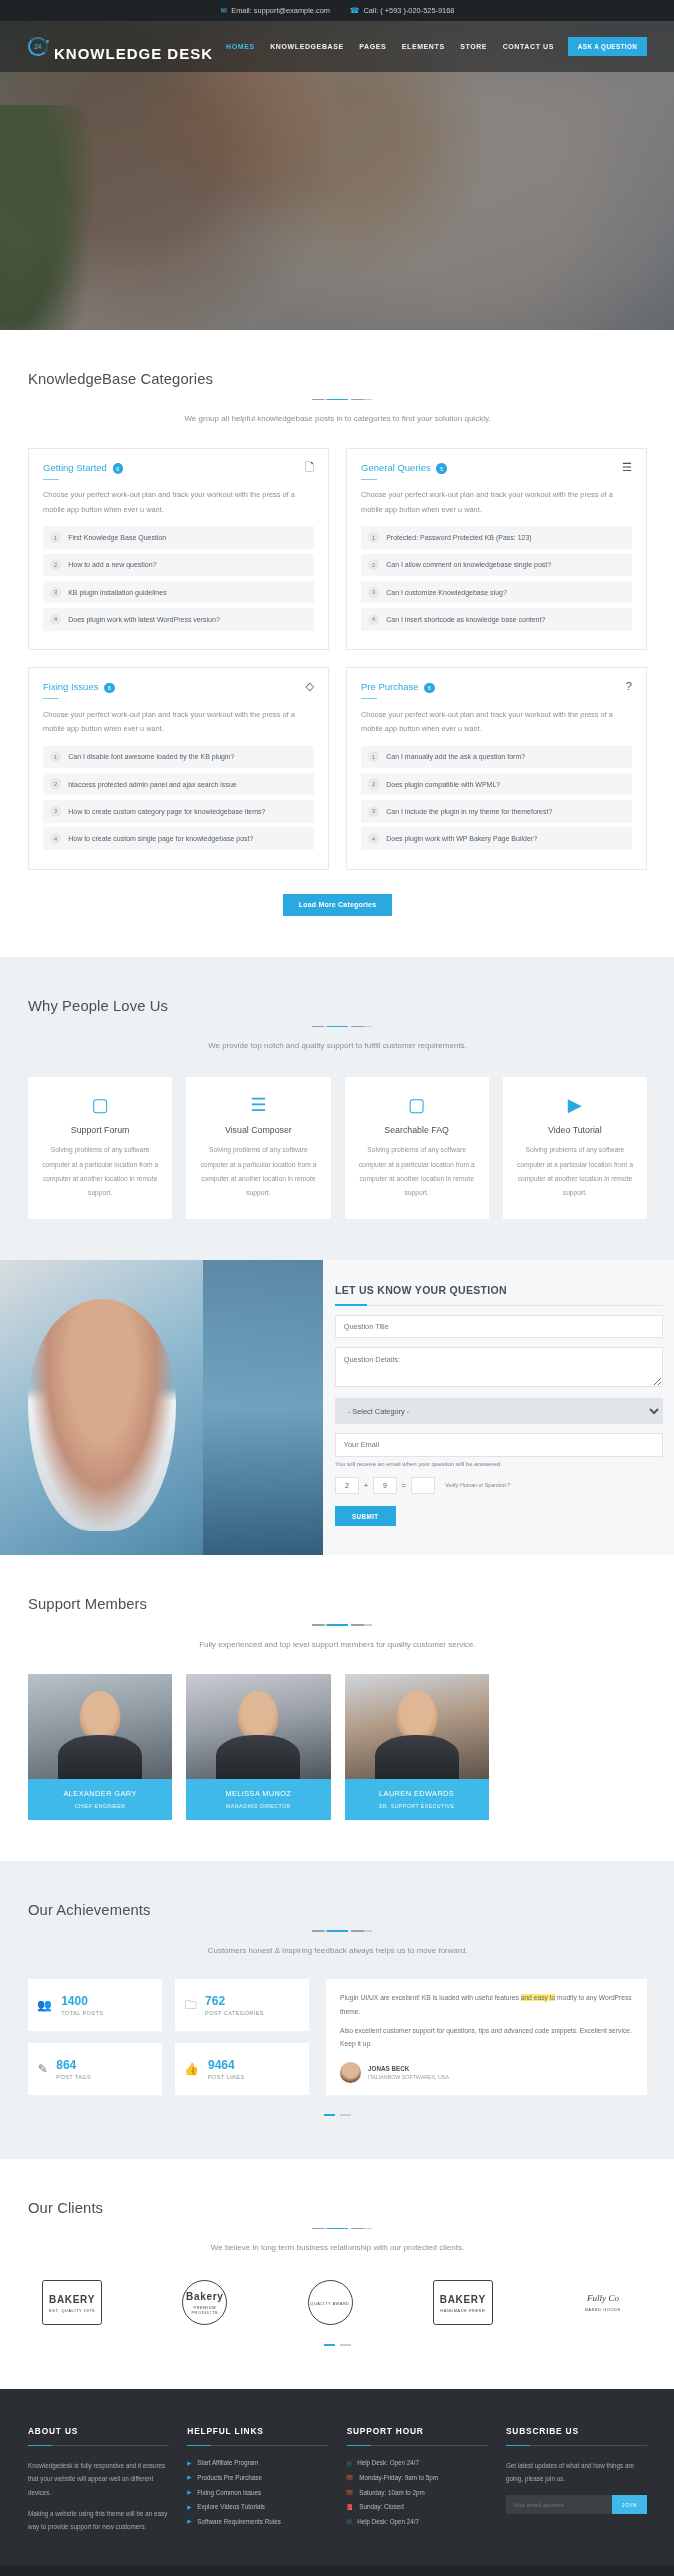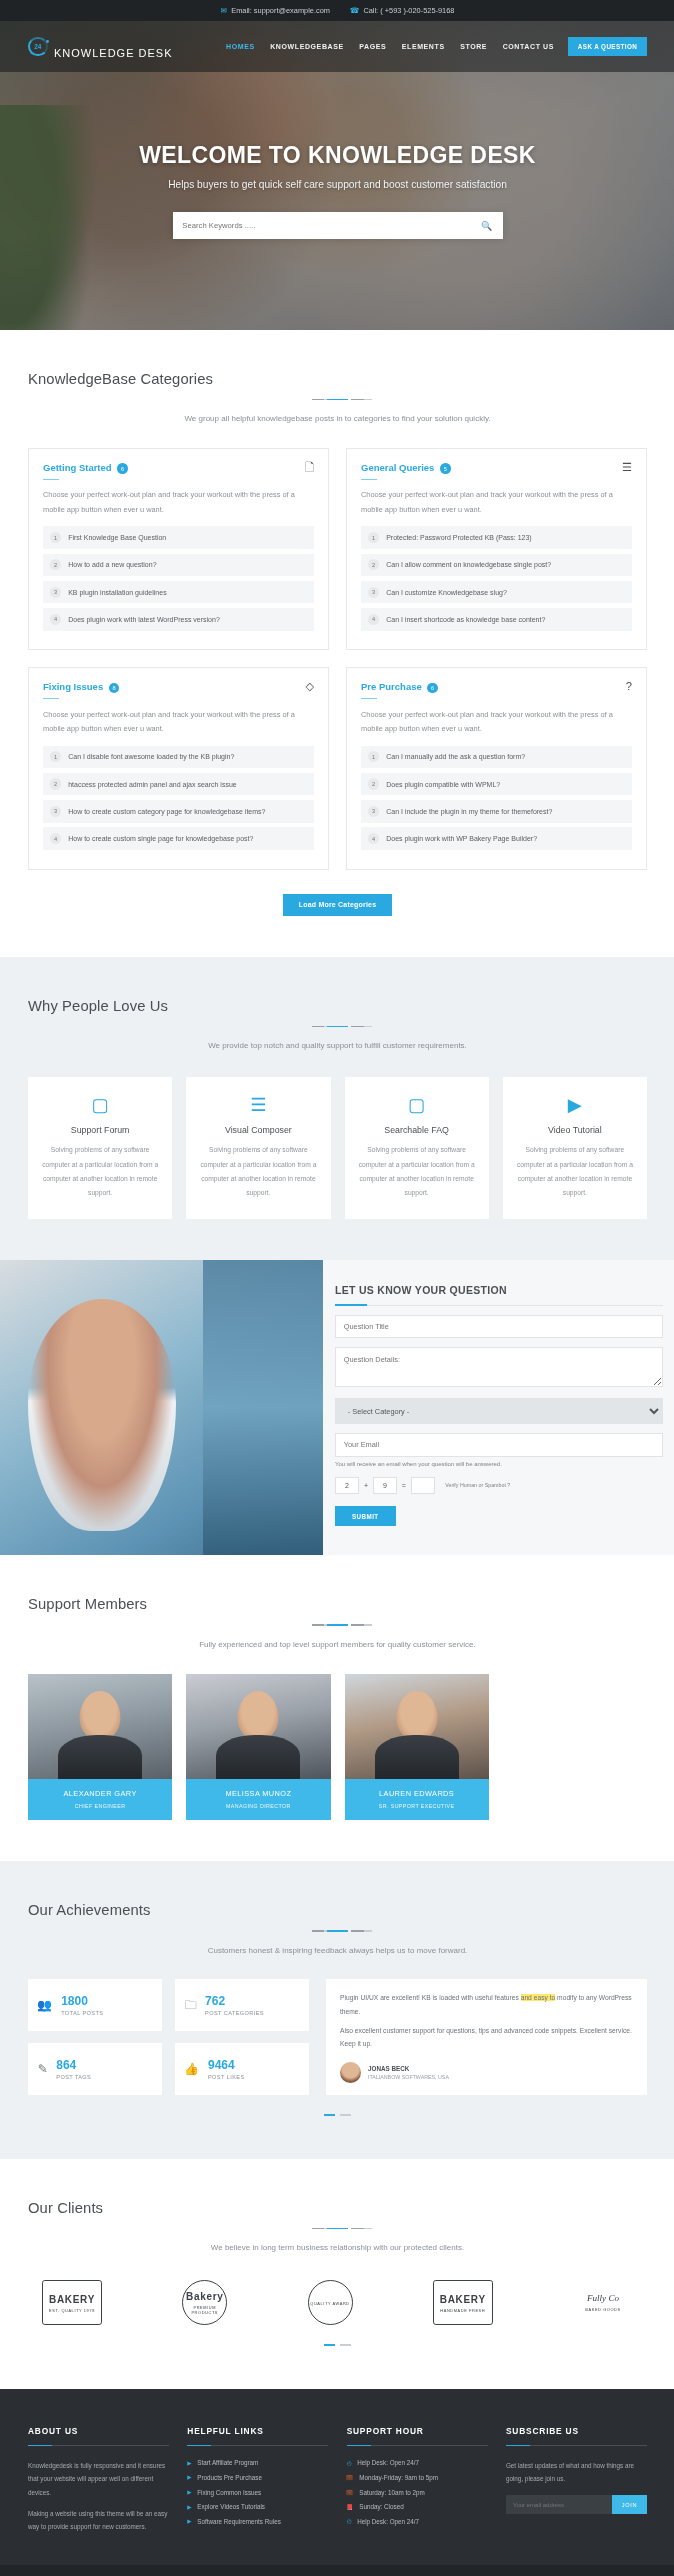--- a/index.html
+++ b/index.html
@@ -68,21 +68,21 @@
     border-right-color: rgba(42,169,224,0.25);
     border-top-color: rgba(42,169,224,0.6);
     display: flex; align-items: center; justify-content: center;
     color: #2aa9e0; font-size: 6.3px; font-weight: bold;
     position: relative;
   }
   .logo-mark::after{
     content:""; position:absolute; right:-3.5px; top:1.4px;
     width:2.8px; height:2.8px; border-radius:50%; background:#2aa9e0;
   }
-  .logo-text { color: #fff; font-size: 11px; letter-spacing: 1px; font-weight: 400; margin-top: 13px; }
+  .logo-text { color: #fff; font-size: 15px; letter-spacing: 1px; font-weight: 700; margin-top: 13px; }
 
   .mainnav { margin-left: auto; display: flex; align-items: center; gap: 15.5px; }
   .mainnav a {
     color: #f0f2f4; font-size: 7px; letter-spacing: 0.6px;
     text-decoration: none; font-weight: 600;
   }
   .mainnav a.active { color: #3fb9ea; }
   .ask-btn {
     margin-left: 14px;
     background: #2aa9e0; color: #fff;
@@ -134,21 +134,21 @@
 
   
   .cat-grid {
     display: grid; grid-template-columns: 1fr 1fr; gap: 17px;
     margin-top: 25px;
   }
   .cat-card {
     border: 0.7px solid #e6e9ec; background: #fff; padding: 12.7px 14px 14px;
   }
   .cat-head { display: flex; align-items: flex-start; }
-  .cat-name { color: #2aa9e0; font-size: 9.5px; font-weight: 700; margin-top: 34px; }
+  .cat-name { color: #2aa9e0; font-size: 9.5px; font-weight: 400; margin-top: 34px; }
   .cat-badge {
     display: inline-flex; align-items: center; justify-content: center;
     width: 10.5px; height: 10.5px; border-radius: 50%;
     background: #2aa9e0; color: #fff; font-size: 5.6px; margin-left: 5.6px;
     vertical-align: middle;
   }
   .cat-icon { margin-left: auto; color: #4a4f54; font-size: 11.2px; line-height: 1; }
   .cat-underline { width: 15.5px; height: 1.4px; background: #7fd0f0; margin-top: 4.9px; }
   .cat-desc { font-size: 7.4px; color: #8b9096; line-height: 1.9; margin-top: 8.4px; }
   .cat-list { margin-top: 9.8px; }
@@ -344,28 +344,20 @@
         <a href="#" class="active">HOMES</a>
         <a href="#">KNOWLEDGEBASE</a>
         <a href="#">PAGES</a>
         <a href="#">ELEMENTS</a>
         <a href="#">STORE</a>
         <a href="#">CONTACT US</a>
       </nav>
     <button class="ask-btn">ASK A QUESTION</button>
   </div>
 
-  <div class="hero-center">
-    <div class="hero-title">WELCOME TO KNOWLEDGE DESK</div>
-    <div class="hero-sub">Helps buyers to get quick self care support and boost customer satisfaction</div>
-    <div class="hero-search">
-      <input type="text" placeholder="Search Keywords ....." style="">
-      <span class="sicon">🔍</span>
-    </div>
-  </div>
 </div>
 
 <div class="section">
   <div class="wrap">
     <div class="sec-title">KnowledgeBase Categories</div>
     <div class="divider">
         <span></span>
       </div>
     <div class="sec-sub">We group all helpful knowledgebase posts in to categories to find your solution quickly.</div>
     <div class="cat-grid" id="cat-grid">
@@ -572,21 +564,21 @@
     <div class="sec-title">Our Achievements</div>
     <div class="divider">
         <span></span>
       </div>
     <div class="sec-sub">Customers honest &amp; inspiring feedback always helps us to move forward.</div>
     <div class="ach-wrap">
       <div class="ach-left" id="ach-left">
           <div class="ach-card">
             <div class="ach-ic">👥</div>
             <div>
-              <div class="ach-num">1800</div>
+              <div class="ach-num">1400</div>
               <div class="ach-lab">TOTAL POSTS</div>
             </div>
           </div>
           <div class="ach-card">
             <div class="ach-ic">🗀</div>
             <div>
               <div class="ach-num">762</div>
               <div class="ach-lab">POST CATEGORIES</div>
             </div>
           </div>

